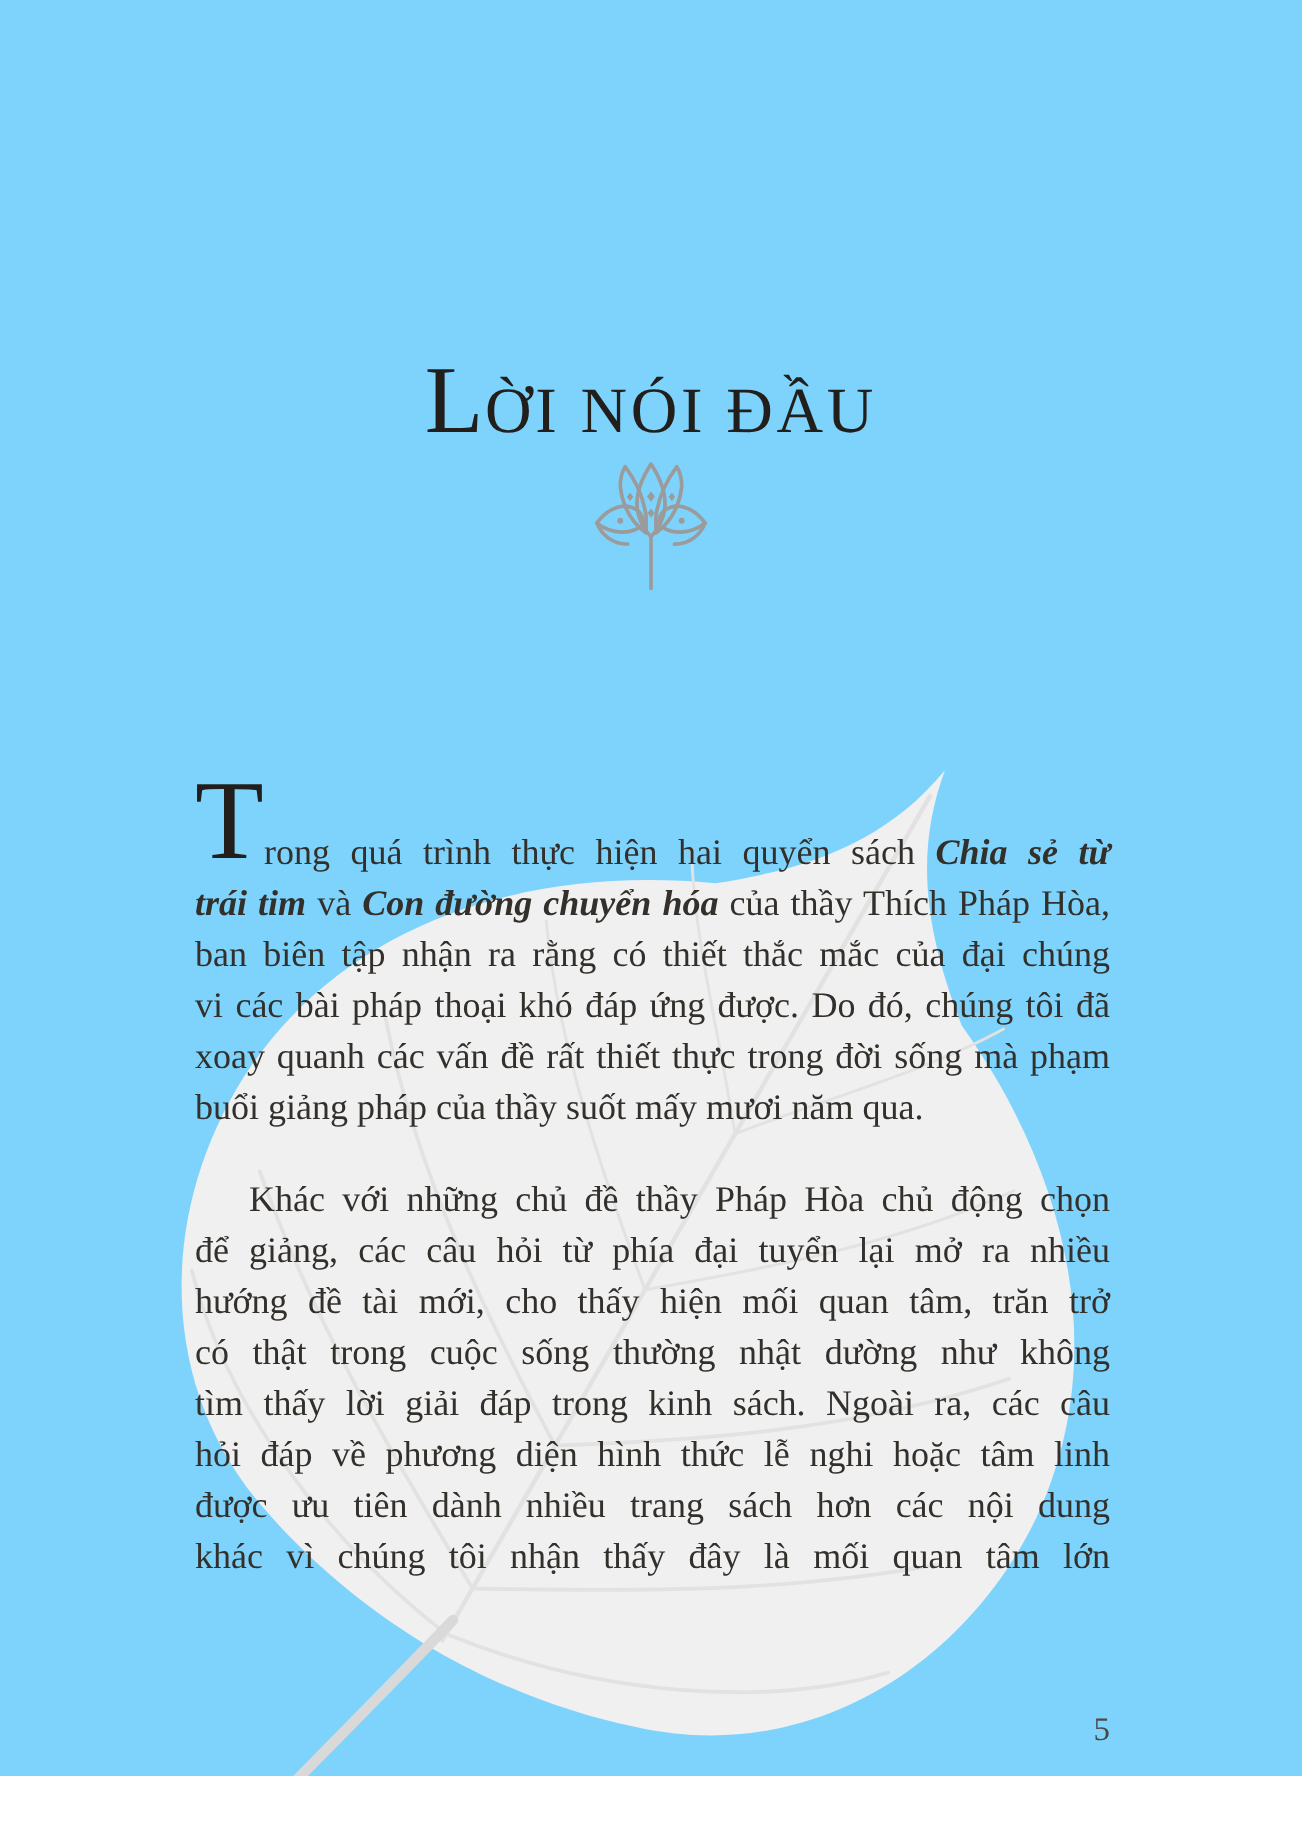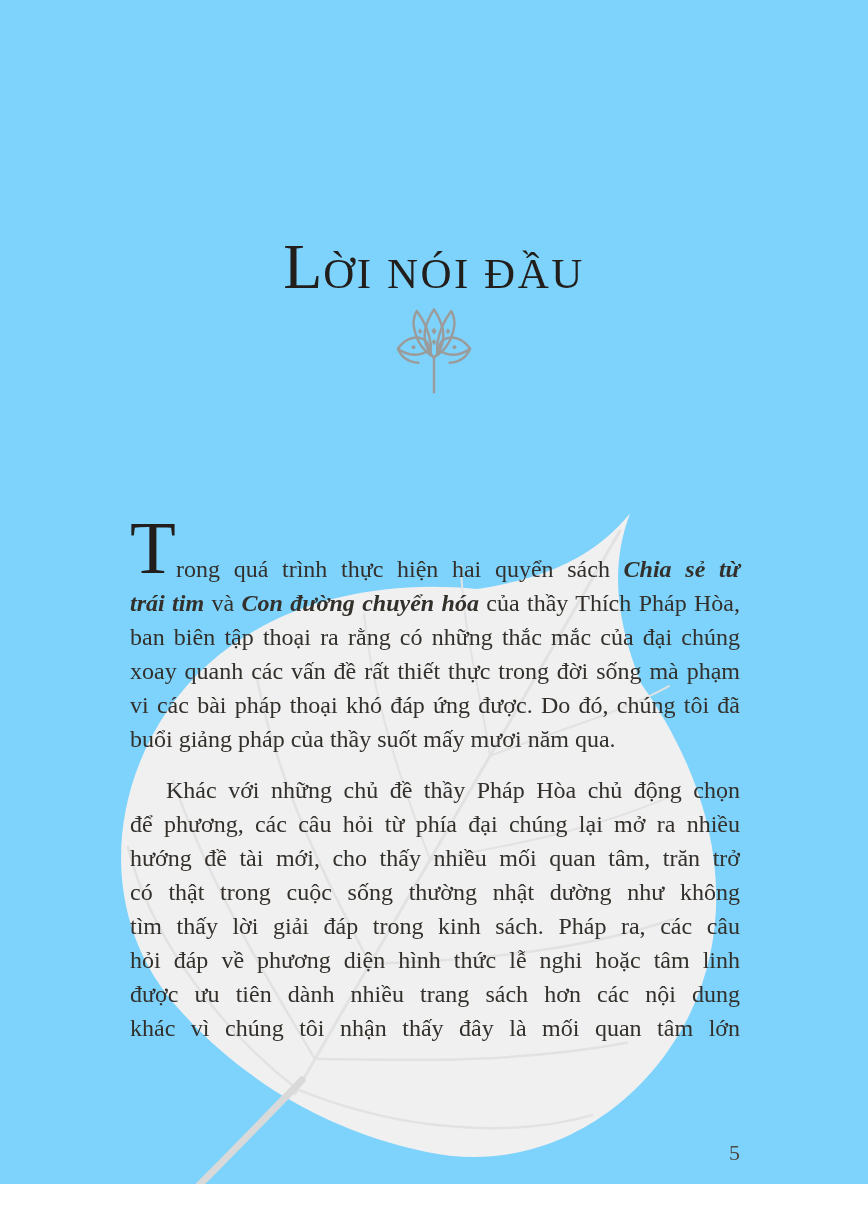--- a/index.html
+++ b/index.html
@@ -34,21 +34,21 @@
     text-align:justify;text-align-last:justify;
     line-height:34px;min-height:34px;white-space:normal;
   }
   .line-left{text-align-last:left;}
   .first-line{position:relative;padding-left:46px;}
   .dropcap{
     position:absolute;left:0;top:-42px;
     font-size:75px;line-height:1;color:#221e1c;
   }
   .indent{padding-left:36px;}
-  .para-2{margin-top:17px;}
+  .para-2{margin-top:27px;}
   .book-title{font-style:italic;font-weight:700;}
 
   .page-number{
     position:absolute;right:128px;top:1140px;
     font-size:22px;color:#4c4a48;
   }
 </style>
 </head>
 <body>
 
@@ -113,32 +113,32 @@
           <circle cx="75" cy="50" r="2.4"></circle>
         </g>
       </svg>
     </div>
 
     <div class="text-block">
 
       <div class="para para-1">
         <div class="line first-line"><span class="dropcap">T</span><span>rong quá trình thực hiện hai quyển sách </span><em class="book-title">Chia sẻ từ</em></div>
         <div class="line"><em class="book-title">trái tim</em><span> và </span><em class="book-title">Con đường chuyển hóa</em><span> của thầy Thích Pháp Hòa,</span></div>
-        <div class="line">ban biên tập thoại ra rằng có những thắc mắc của đại chúng</div>
+        <div class="line">ban biên tập nhận ra rằng có thiết thắc mắc của đại chúng</div>
+        <div class="line">vi các bài pháp thoại khó đáp ứng được. Do đó, chúng tôi đã</div>
         <div class="line">xoay quanh các vấn đề rất thiết thực trong đời sống mà phạm</div>
-        <div class="line">vi các bài pháp thoại khó đáp ứng được. Do đó, chúng tôi đã</div>
         <div class="line line-left">buổi giảng pháp của thầy suốt mấy mươi năm qua.</div>
       </div>
 
       <div class="para para-2">
         <div class="line indent">Khác với những chủ đề thầy Pháp Hòa chủ động chọn</div>
-        <div class="line">để phương, các câu hỏi từ phía đại chúng lại mở ra nhiều</div>
-        <div class="line">hướng đề tài mới, cho thấy nhiều mối quan tâm, trăn trở</div>
+        <div class="line">để giảng, các câu hỏi từ phía đại tuyển lại mở ra nhiều</div>
+        <div class="line">hướng đề tài mới, cho thấy hiện mối quan tâm, trăn trở</div>
         <div class="line">có thật trong cuộc sống thường nhật dường như không</div>
-        <div class="line">tìm thấy lời giải đáp trong kinh sách. Pháp ra, các câu</div>
+        <div class="line">tìm thấy lời giải đáp trong kinh sách. Ngoài ra, các câu</div>
         <div class="line">hỏi đáp về phương diện hình thức lễ nghi hoặc tâm linh</div>
         <div class="line">được ưu tiên dành nhiều trang sách hơn các nội dung</div>
         <div class="line">khác vì chúng tôi nhận thấy đây là mối quan tâm lớn</div>
       </div>
 
     </div>
 
     <div class="page-number">5</div>
 
   </div>

